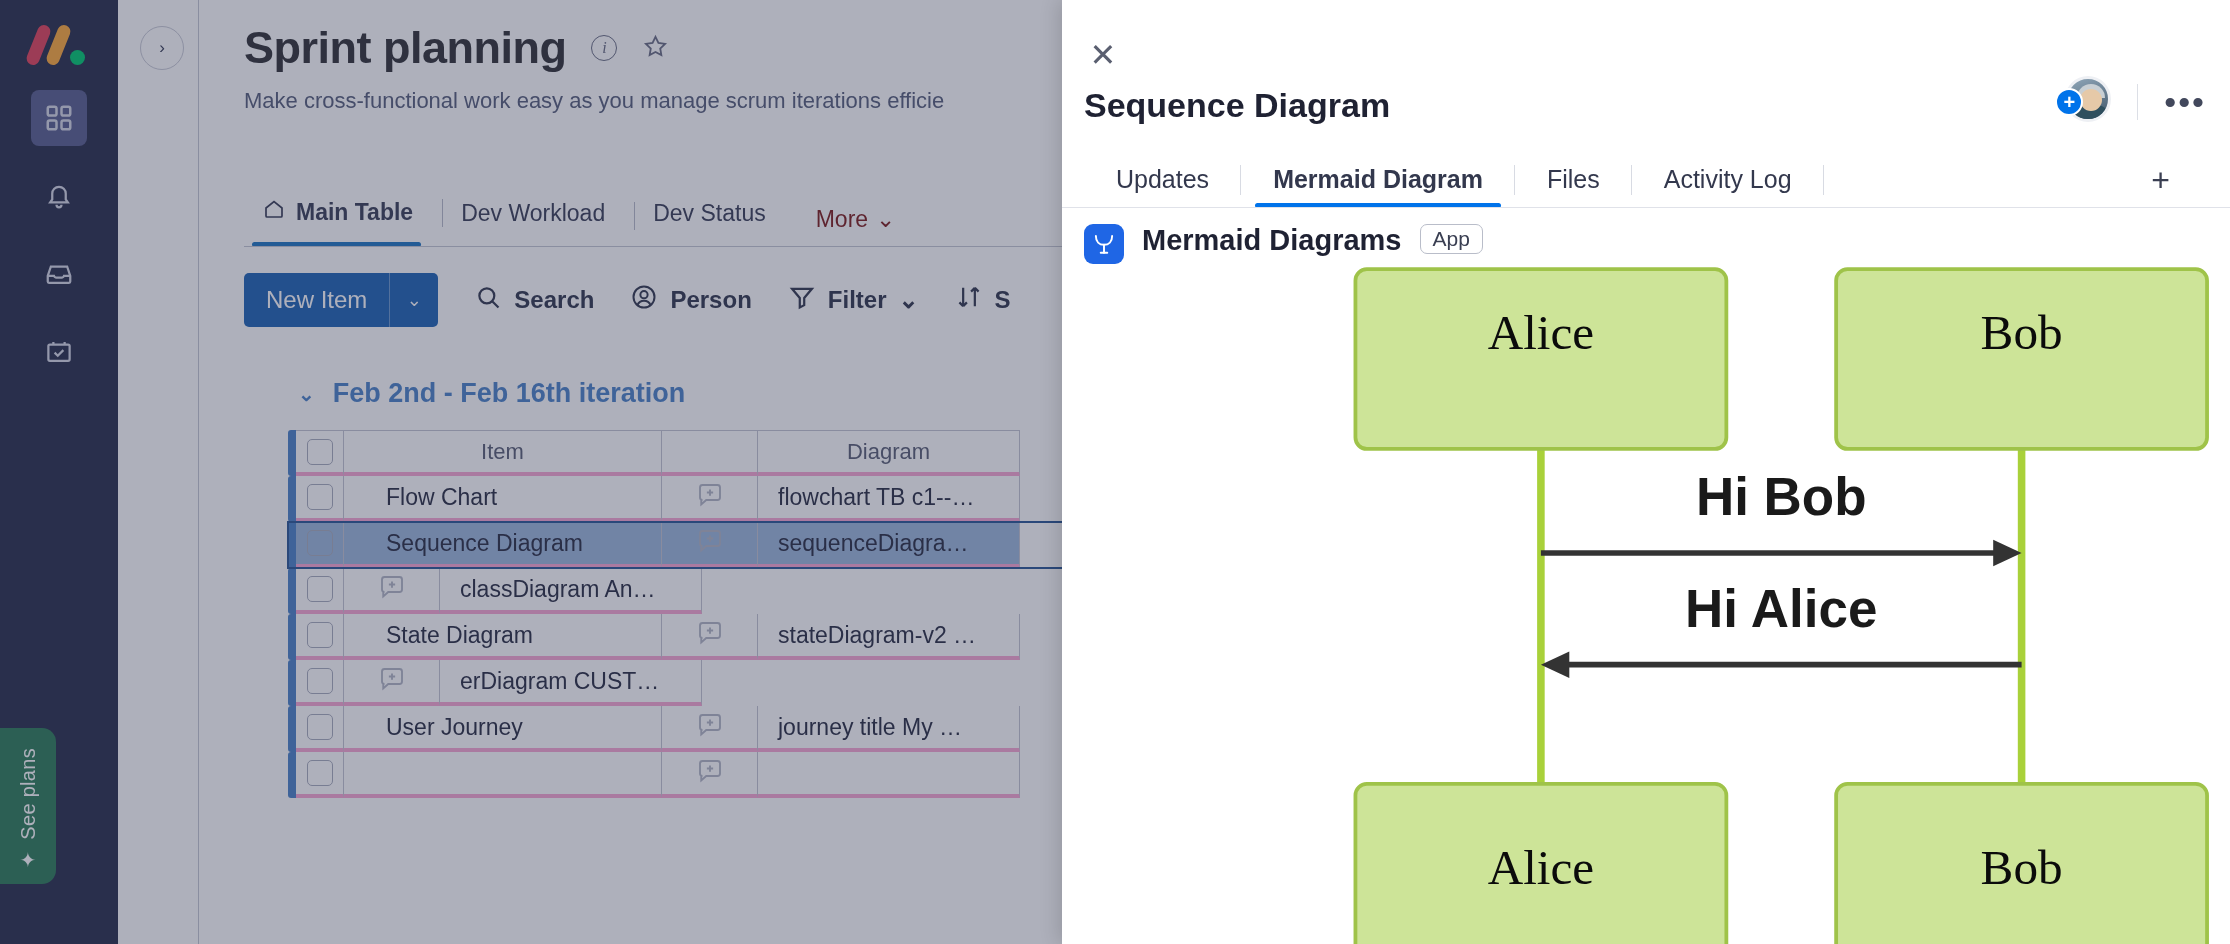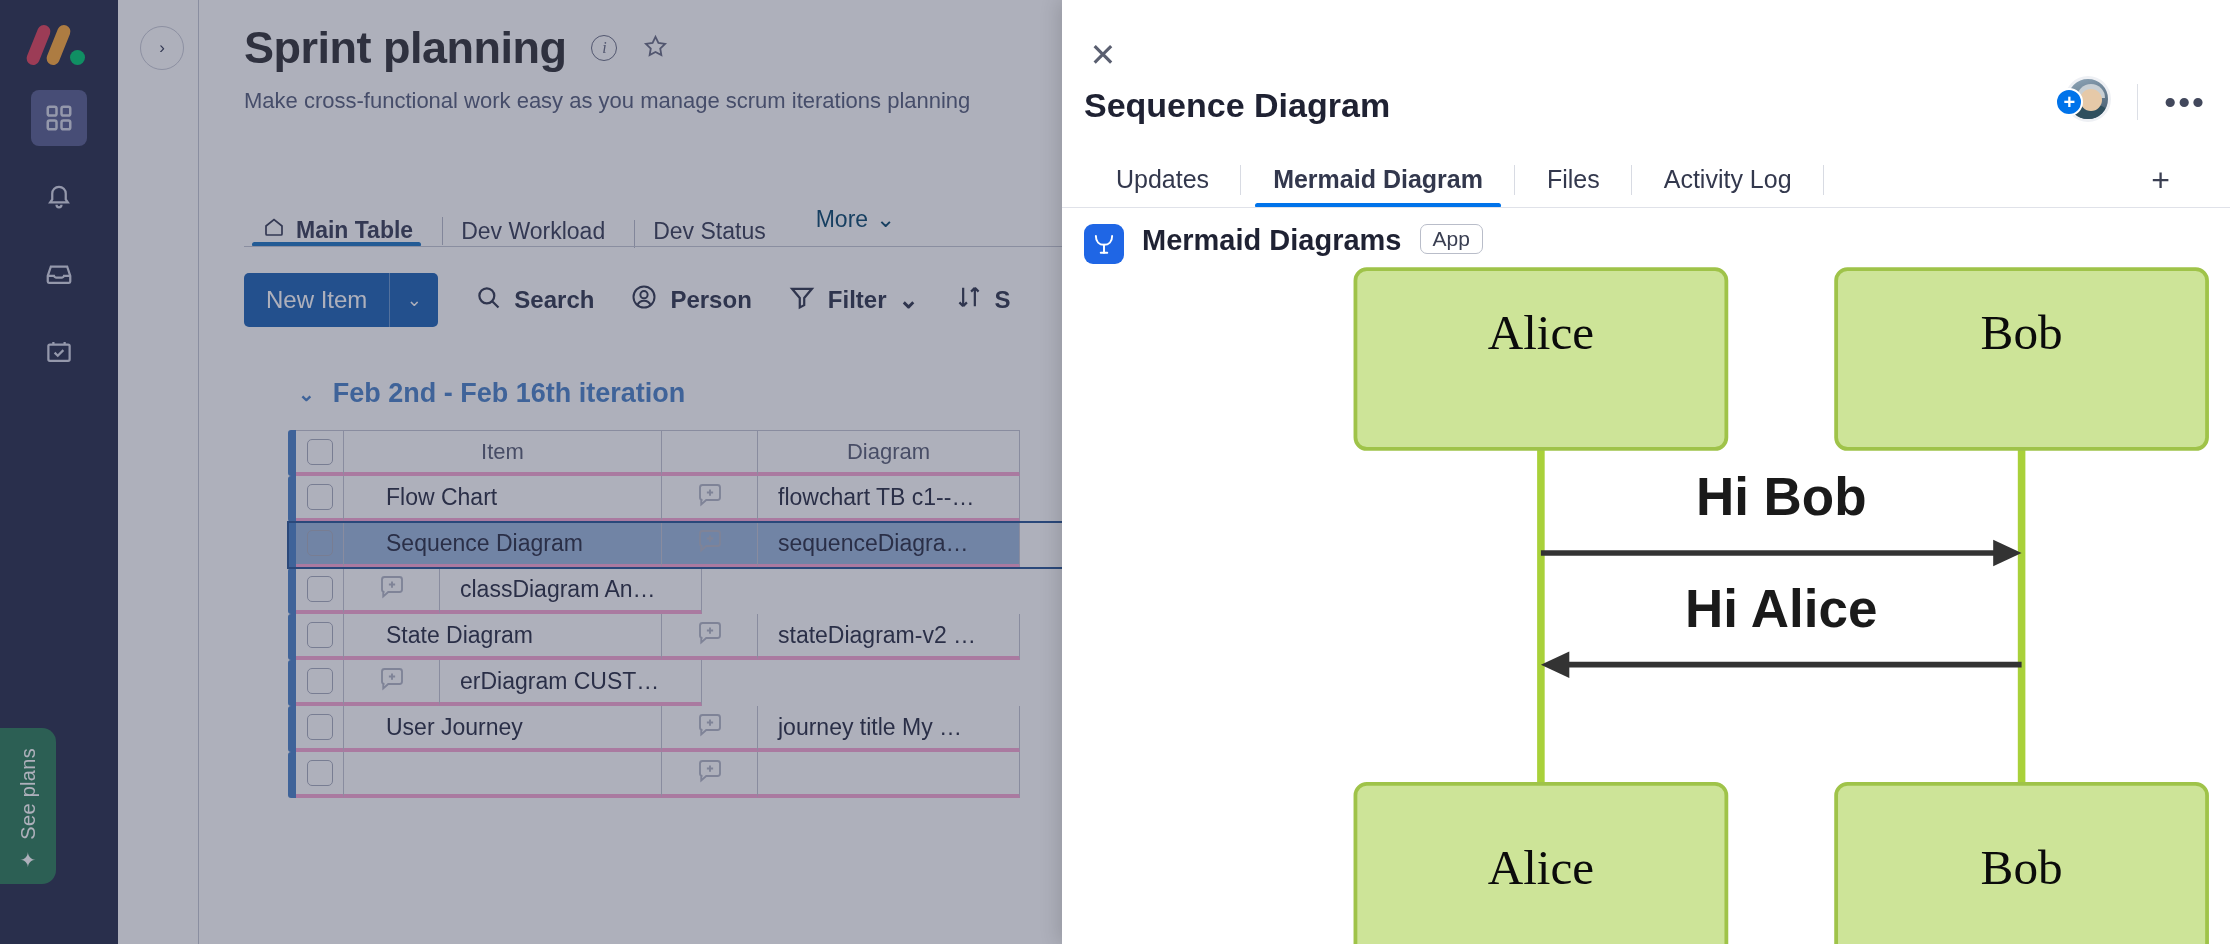--- a/index.html
+++ b/index.html
@@ -85,34 +85,34 @@
     margin-top: 14px; font-size: 22px; color: #58607c; white-space: nowrap;
   }
 
   
   .view-tabs {
     position: absolute; left: 126px; top: 185px;
     display: flex; align-items: flex-end; height: 62px;
   }
   .view-tab {
     display: flex; align-items: center; gap: 10px;
-    padding: 0 30px 2px 18px; font-size: 23px; color: #3a3f58;
+    padding: 0 30px 20px 18px; font-size: 23px; color: #3a3f58;
     position: relative; white-space: nowrap;
   }
   .view-tab .home svg { width: 24px; height: 24px; }
   .view-tab.active { font-weight: 600; }
   .view-tab.active::after {
     content: ""; position: absolute; left: 8px; right: 22px; bottom: 0;
     height: 5px; background: #1f76c2; border-radius: 3px;
   }
   .view-tab .sep {
     position: absolute; right: 0; top: 2px; width: 1px; height: 28px; background: #b8bcca;
   }
   .view-tab-more { display: flex; align-items: center; gap: 8px; padding: 0 20px 14px 20px;
-                   font-size: 23px; color: #0c4a6e; }
+                   font-size: 23px; color: #7f1d1d; }
 
   .tabs-underline {
     position: absolute; left: 126px; top: 246px; width: 1986px; height: 1px;
     background: #c6c9d4;
   }
 
   
   .toolbar {
     position: absolute; left: 126px; top: 272px;
     display: flex; align-items: center; gap: 0; height: 56px;
@@ -317,21 +317,21 @@
       <div class="board-head">
         <div class="board-title-row">
           <div class="board-title">Sprint planning</div>
           <div class="icon-circle-i">i</div>
           <div class="icon-star">
             <svg viewBox="0 0 24 24" fill="none" stroke="currentColor" stroke-width="1.6">
               <path d="M12 3.5l2.6 5.4 5.9.8-4.3 4.1 1 5.9-5.2-2.8-5.2 2.8 1-5.9L3.5 9.7l5.9-.8z"></path>
             </svg>
           </div>
         </div>
-        <div class="board-subtitle">Make cross-functional work easy as you manage scrum iterations planning</div>
+        <div class="board-subtitle">Make cross-functional work easy as you manage scrum iterations efficie</div>
       </div>
 
       <div class="view-tabs">
         <div class="view-tab active">
           <span class="home">
             <svg viewBox="0 0 24 24" fill="none" stroke="currentColor" stroke-width="1.7">
               <path d="M4 11l8-6.5 8 6.5v8a1 1 0 0 1-1 1H5a1 1 0 0 1-1-1z"></path>
             </svg>
           </span>
           <span>Main Table</span>

